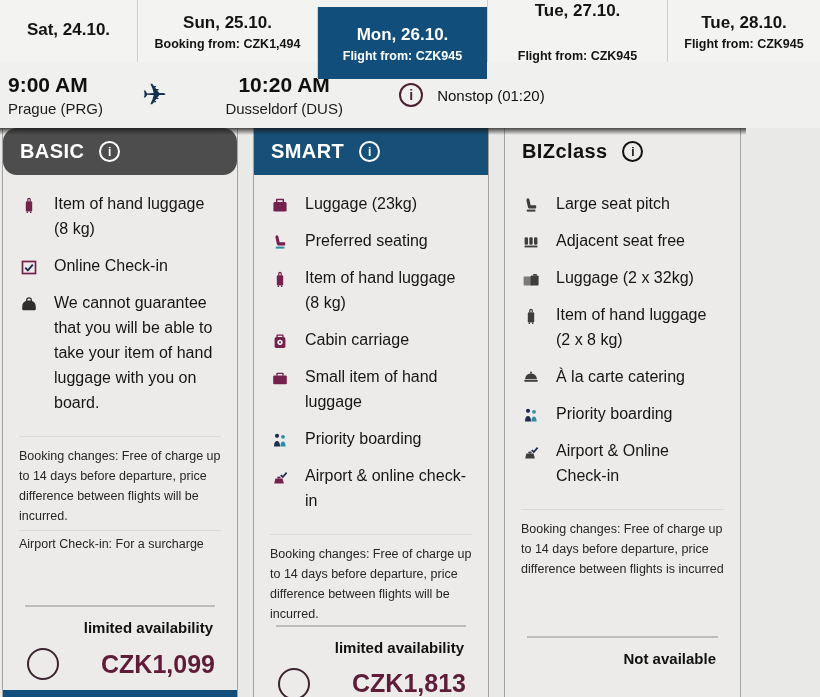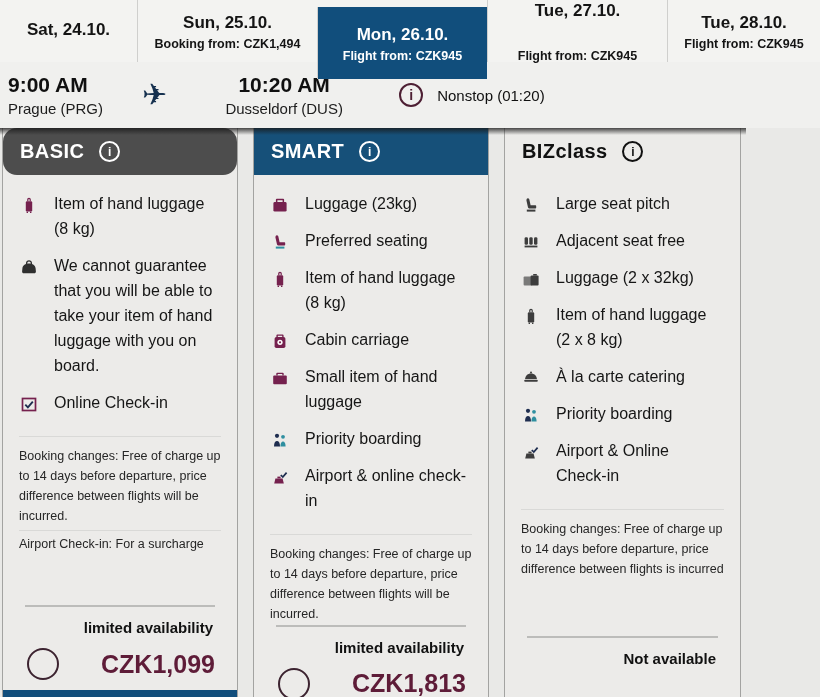--- a/index.html
+++ b/index.html
@@ -156,34 +156,34 @@
                   <rect x="6.8" y="6.2" width="6.4" height="10.2" rx="1.2"></rect>
                   <rect x="7.6" y="16.6" width="1.4" height="1.4"></rect>
                   <rect x="11" y="16.6" width="1.4" height="1.4"></rect>
                 </svg>
               </span>
             <span class="ftxt">Item of hand luggage (8 kg)</span>
           </li>
           <li>
             <span class="ic">
                 <svg viewBox="0 0 20 20">
+                  <rect x="3.5" y="4.5" width="13" height="12" fill="none" stroke="#75214e" stroke-width="1.7"></rect>
+                  <path d="M6.3 10.6l2.6 2.7 4.9-5.6" fill="none" stroke="#1e2d4f" stroke-width="1.9"></path>
+                </svg>
+              </span>
+            <span class="ftxt">Online Check-in</span>
+          </li>
+          <li>
+            <span class="ic">
+                <svg viewBox="0 0 20 20">
                   <path fill="#2f2f2f" d="M10 6.4c-3.6 0-6.3 1.9-6.6 4.9l-.3 3.1c-.1 1 .7 1.8 1.7 1.8h10.4c1 0 1.8-.8 1.7-1.8l-.3-3.1c-.3-3-3-4.9-6.6-4.9z"></path>
                   <path fill="none" stroke="#2f2f2f" stroke-width="1.3" d="M7.6 7V6.2a2.4 2.4 0 014.8 0V7"></path>
                 </svg>
               </span>
             <span class="ftxt">We cannot guarantee that you will be able to take your item of hand luggage with you on board.</span>
-          </li>
-          <li>
-            <span class="ic">
-                <svg viewBox="0 0 20 20">
-                  <rect x="3.5" y="4.5" width="13" height="12" fill="none" stroke="#75214e" stroke-width="1.7"></rect>
-                  <path d="M6.3 10.6l2.6 2.7 4.9-5.6" fill="none" stroke="#1e2d4f" stroke-width="1.9"></path>
-                </svg>
-              </span>
-            <span class="ftxt">Online Check-in</span>
           </li>
         </ul>
         <div class="fine-print">
           <p>Booking changes: Free of charge up to 14 days before departure, price difference between flights will be incurred.</p>
           <p>Airport Check-in: For a surcharge</p>
         </div>
         <div class="card-bottom">
           <div class="divider"></div>
           <div class="avail">limited availability</div>
           <div class="select-row">

